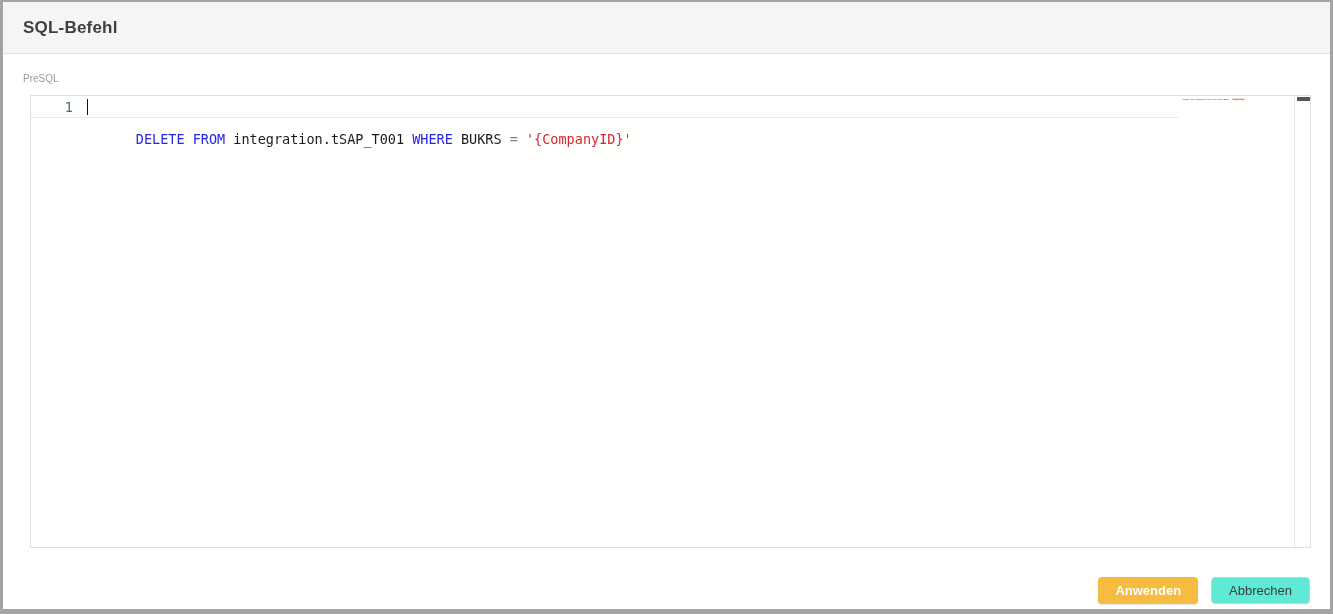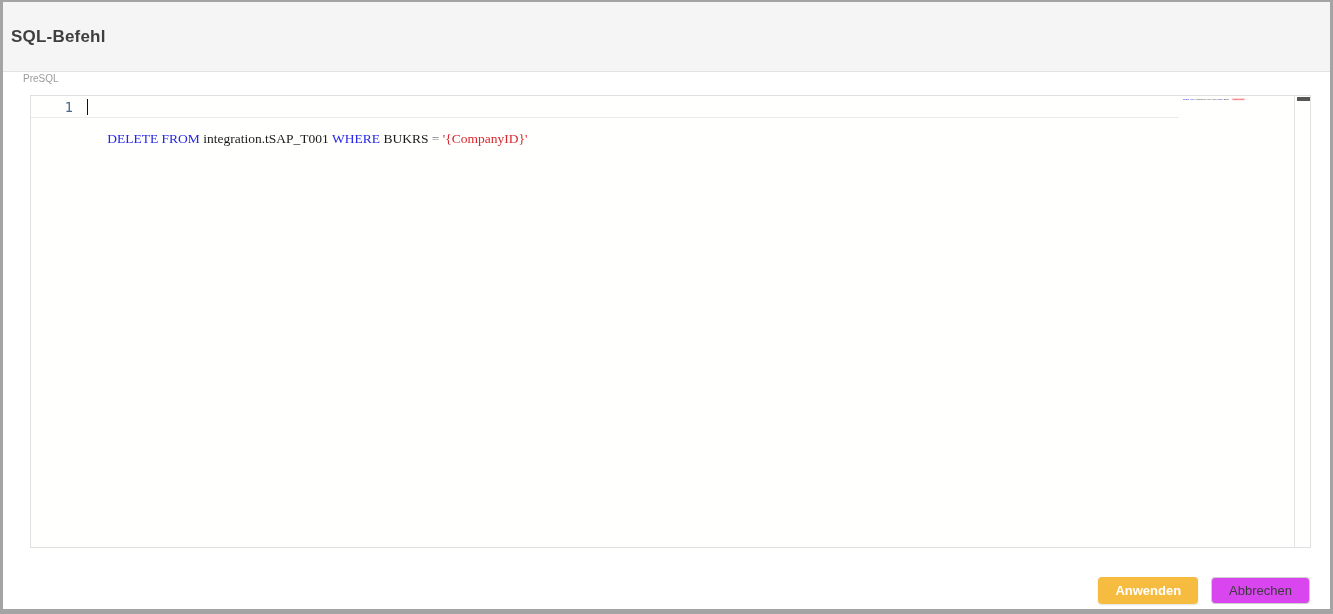--- a/index.html
+++ b/index.html
@@ -9,25 +9,25 @@
     width:1333px;height:614px;
     background:#fff;
     border-top:2px solid #a4a4a4;
     border-left:3px solid #a4a4a4;
     border-right:3px solid #a4a4a4;
     border-bottom:5px solid #a4a4a4;
     font-family:"Liberation Sans", sans-serif;
     overflow:hidden;
   }
   .header{
-    position:absolute;top:0;left:0;right:0;height:70px;
+    position:absolute;top:0;left:0;right:0;height:52px;
     background:#f5f5f5;
     border-bottom:1px solid #e2e2e2;
     display:flex;align-items:center;
-    padding-left:8px;
+    padding-left:20px;
   }
   .title{
     font-size:17px;font-weight:600;color:#3f3f3f;letter-spacing:.2px;
   }
   .field-label{
     position:absolute;left:20px;top:71px;
     font-size:10px;color:#9b9b9b;
   }
   .editor{
     position:absolute;left:27px;top:93px;
@@ -52,21 +52,20 @@
     text-align:right;
     flex:0 0 42px;
     user-select:none;
   }
   .line-number{color:var(--color-lineNumber,#47688a);}
   .code-text{
     position:relative;
     margin-left:14px;
     white-space:pre;
     color:var(--color-plain,#1b1b1b);
-    font-family:Liberation Serif, serif;
   }
   .caret{
     position:absolute;left:-0.5px;top:0px;
     width:1.5px;height:16px;background:#111;
   }
   .tok-keyword{color:var(--color-keyword,#2626e8);}
   .tok-plain{color:var(--color-plain,#1b1b1b);}
   .tok-operator{color:var(--color-operator,#808080);}
   .tok-string{color:var(--color-string,#d8272e);}
   .minimap{
@@ -107,21 +106,21 @@
     display:inline-flex;align-items:center;justify-content:center;
   }
   .btn-apply{
     background:var(--color-accent,#f6bc40);
     color:#fff;
     border:none;
     font-weight:bold;
     box-shadow:0 1px 2px rgba(0,0,0,.12);
   }
   .btn-cancel{
-    background:#d946ef;
+    background:#5eead4;
     color:#3c3c3c;
     border:1px solid #cfcfcf;
   }
 </style>
 </head>
 <body>
 
 <div class="frame">
 
   <div class="header">

